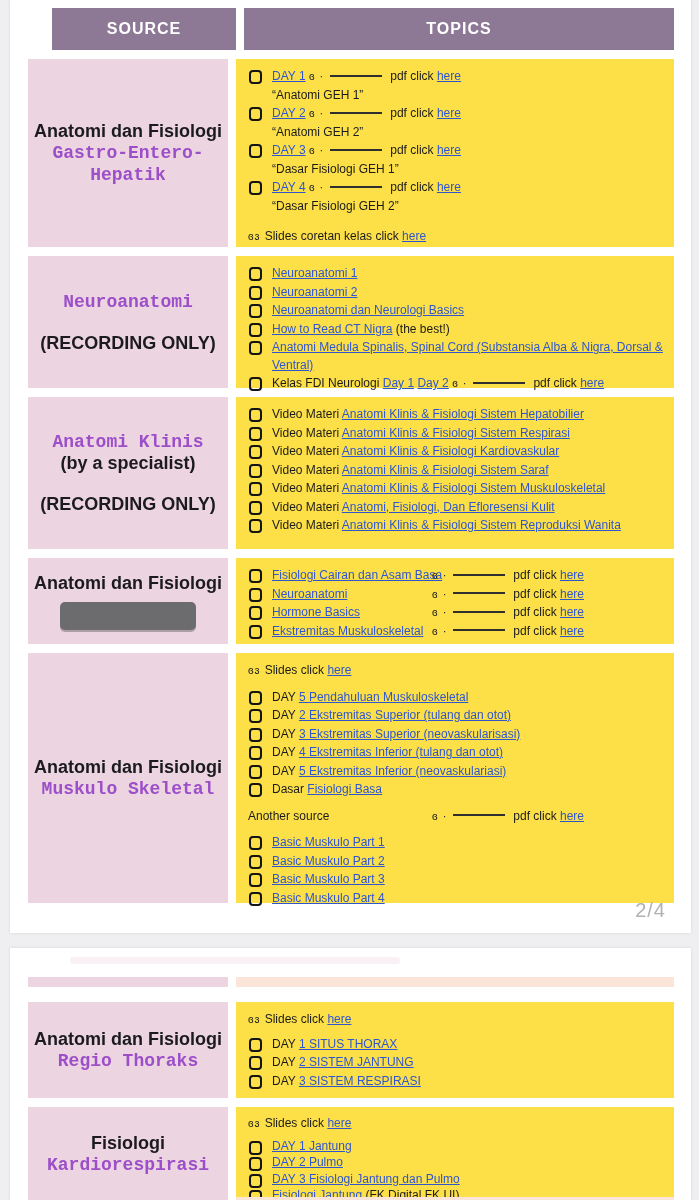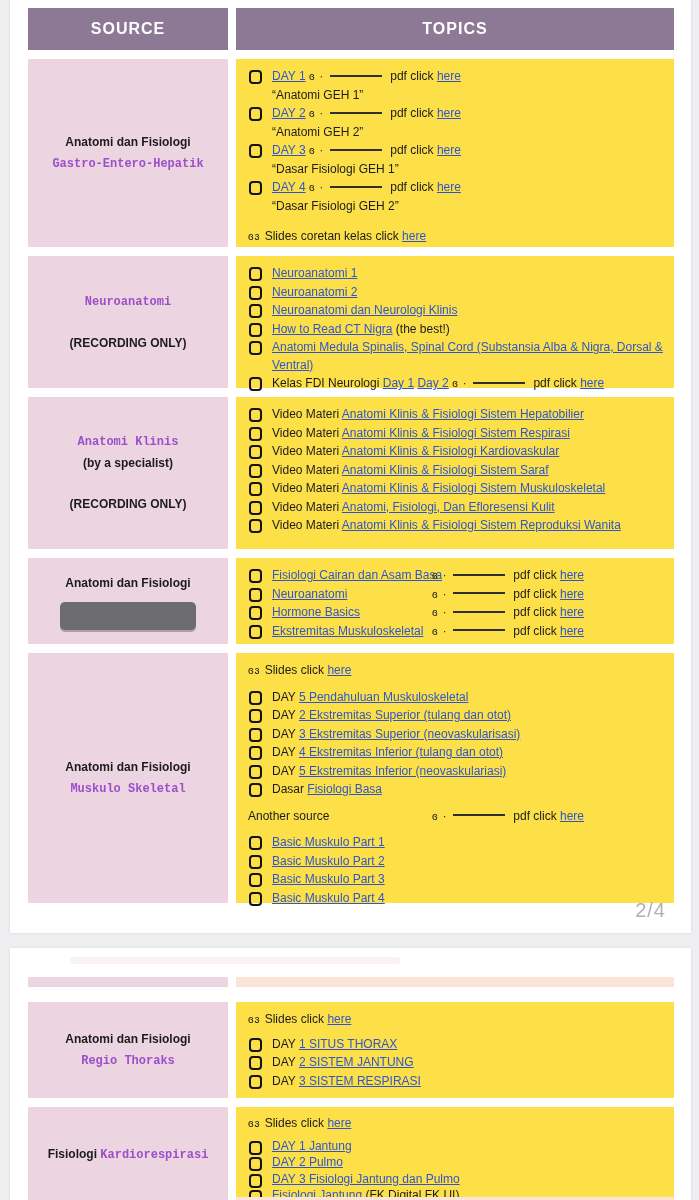--- a/index.html
+++ b/index.html
@@ -16,27 +16,27 @@
   }
   #page1 { top: 0; height: 933px; }
   #page2 { top: 948px; height: 252px; }
   .table { padding: 0 17px 0 18px; }
   .header-row { display: flex; gap: 8px; margin-top: 8px; }
   .header-cell {
     background: #8d7996; color: #fff; font-weight: bold; font-size: 16px;
     letter-spacing: 1px; height: 42px;
     display: flex; align-items: center; justify-content: center;
   }
-  .hc-source { width: 200px; flex: none; }
+  .hc-source { width: 184px; flex: none; margin-left: 24px; }
   .hc-topics { flex: 1; }
   .row { display: flex; gap: 8px; margin-top: 9px; }
   .source-cell {
     width: 200px; flex: none; background: #ecd5e1;
     display: flex; flex-direction: column; align-items: center; justify-content: center;
-    text-align: center; font-weight: bold; font-size: 12px; line-height: 21px;
+    text-align: center; font-weight: bold; font-size: 18px; line-height: 21px;
     padding: 6px;
   }
   .sline.gap-top { margin-top: 20px; }
   .purple { color: #9c4fc9; font-family: Liberation Mono, monospace; }
   .redact {
     width: 136px; height: 28px; background: #6c6c6f; border-radius: 5px;
     margin-top: 8px; box-shadow: 0 2px 0 rgba(60,60,60,.35);
   }
   .topics-cell {
     flex: 1; background: #fde047; padding: 9px 8px 6px 12px;
@@ -107,21 +107,21 @@
           </div>
         </div>
         <div class="row" style="height: 132px;">
           <div class="source-cell">
             <div class="sline"><span class="purple">Neuroanatomi</span></div>
             <div class="sline gap-top"><span>(RECORDING ONLY)</span></div>
           </div>
           <div class="topics-cell">
             <div class="tline haspad"><span class="cb"></span><a class="lnk">Neuroanatomi 1</a></div>
             <div class="tline haspad"><span class="cb"></span><a class="lnk">Neuroanatomi 2 </a></div>
-            <div class="tline haspad"><span class="cb"></span><a class="lnk">Neuroanatomi dan Neurologi Klinis</a></div>
+            <div class="tline haspad"><span class="cb"></span><a class="lnk">Neuroanatomi dan Neurologi Basics</a></div>
             <div class="tline haspad"><span class="cb"></span><a class="lnk">How to Read CT Nigra</a><span> (the best!)</span></div>
             <div class="tline haspad"><span class="cb"></span><a class="lnk">Anatomi Medula Spinalis, Spinal Cord (Substansia Alba &amp; Nigra, Dorsal &amp; Ventral)</a></div>
             <div class="tline haspad"><span class="cb"></span><span>Kelas FDI Neurologi </span><a class="lnk">Day 1</a><span> </span><a class="lnk">Day 2</a><span> </span><span class="glyph">ɞ ·</span><span class="dash"></span><span>pdf click </span><a class="lnk">here</a></div>
           </div>
         </div>
         <div class="row" style="height: 152px;">
           <div class="source-cell">
             <div class="sline"><span class="purple">Anatomi Klinis</span></div>
             <div class="sline"><span>(by a specialist)</span></div>
             <div class="sline gap-top"><span>(RECORDING ONLY)</span></div>

